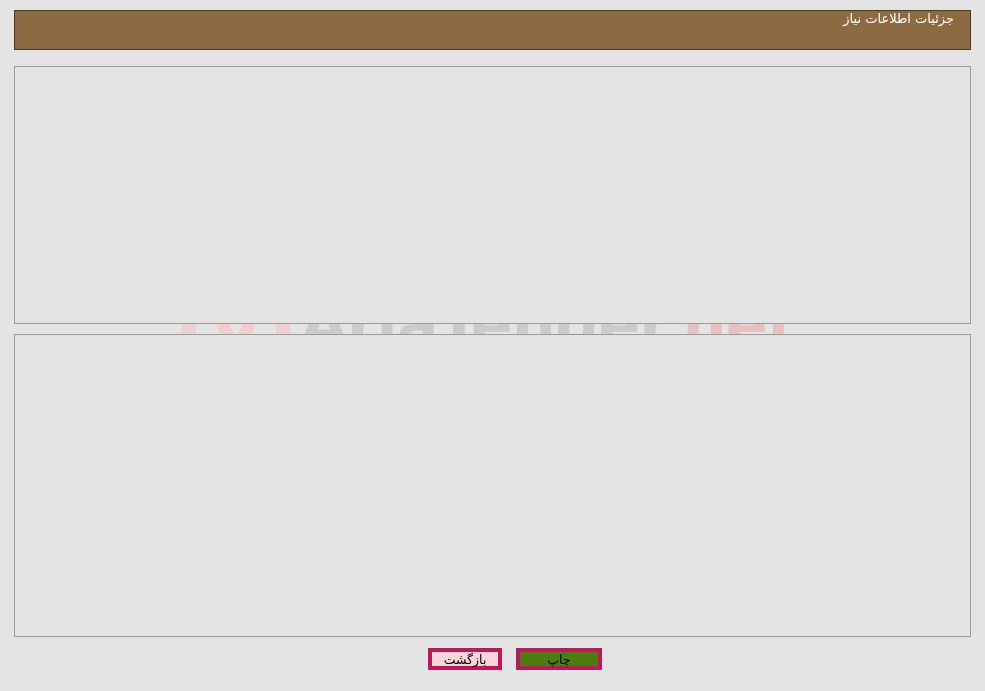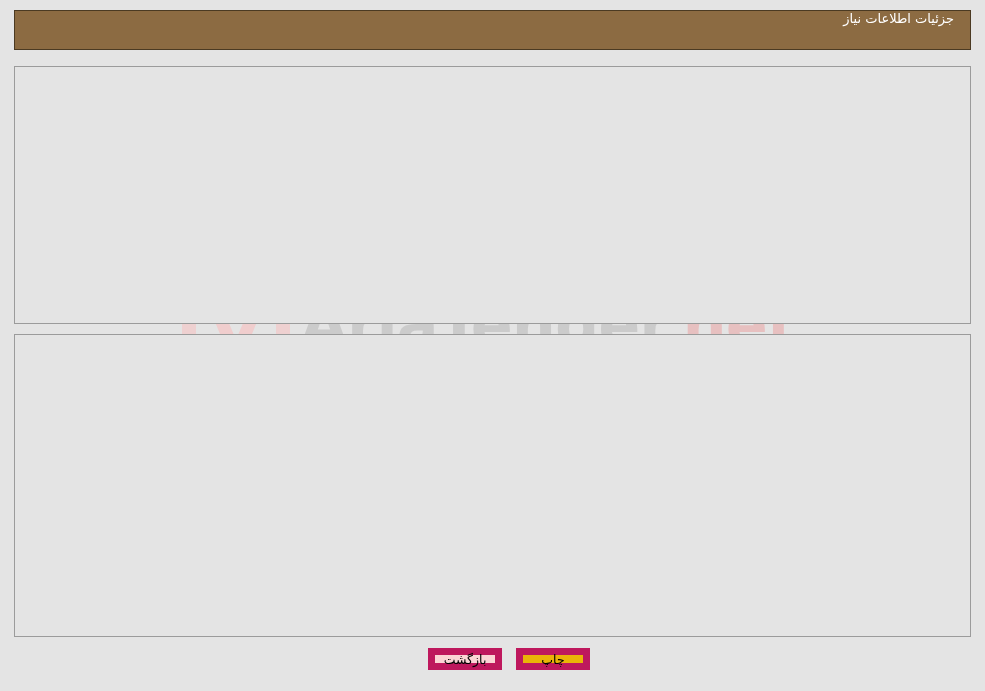--- a/index.html
+++ b/index.html
@@ -225,32 +225,32 @@
     padding: 0 4px;
     text-align: center;
     color: #000;
     white-space: nowrap;
   }
 
   
   .btn {
     position: absolute;
     height: 22px;
-    border: 7px solid #be185d;
+    border: 4px solid #be185d;
     box-sizing: border-box;
     font-size: 12.5px;
     color: #000;
     display: flex;
     align-items: center;
     justify-content: center;
     cursor: pointer;
     font-family: "DejaVu Sans", "Liberation Sans", sans-serif;
   }
   .btn.back  { background: #fbd5d5; left: 428px; top: 648px; width: 74px; }
-  .btn.print { background: #eab308; left: 516px; top: 648px; width: 74px; }
+  .btn.print { background: #4d7c0f; left: 516px; top: 648px; width: 86px; }
 </style>
 </head>
 <body>
 
 <div id="page">
 
   <div class="watermark">
     <div class="wm-shield"></div>
     <div class="wm-shield-inner"></div>
     <div class="wm-v"></div>

